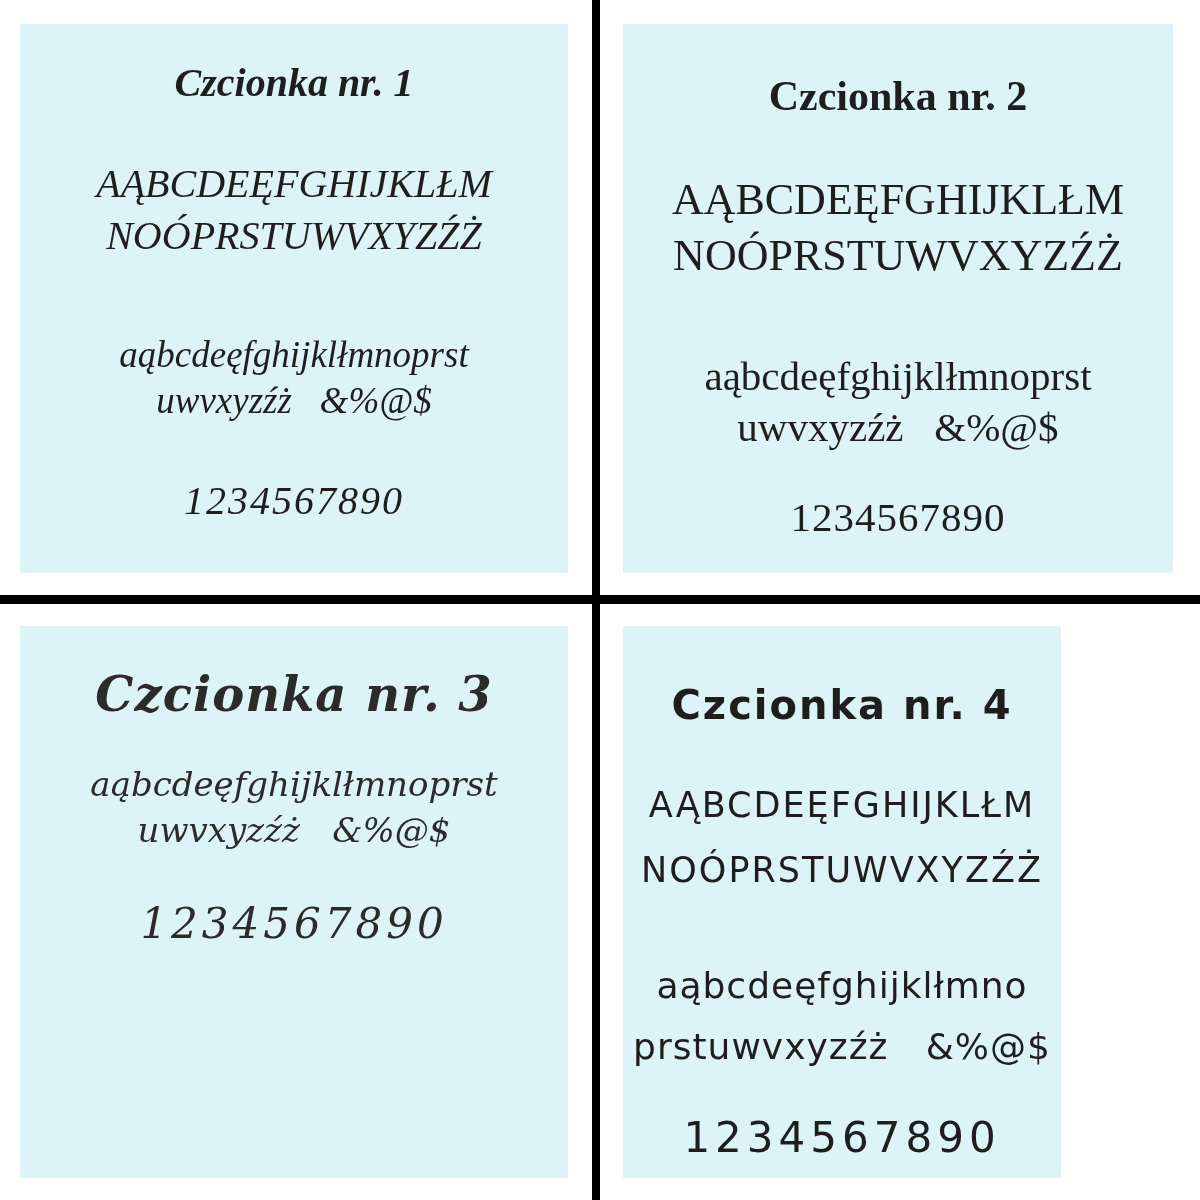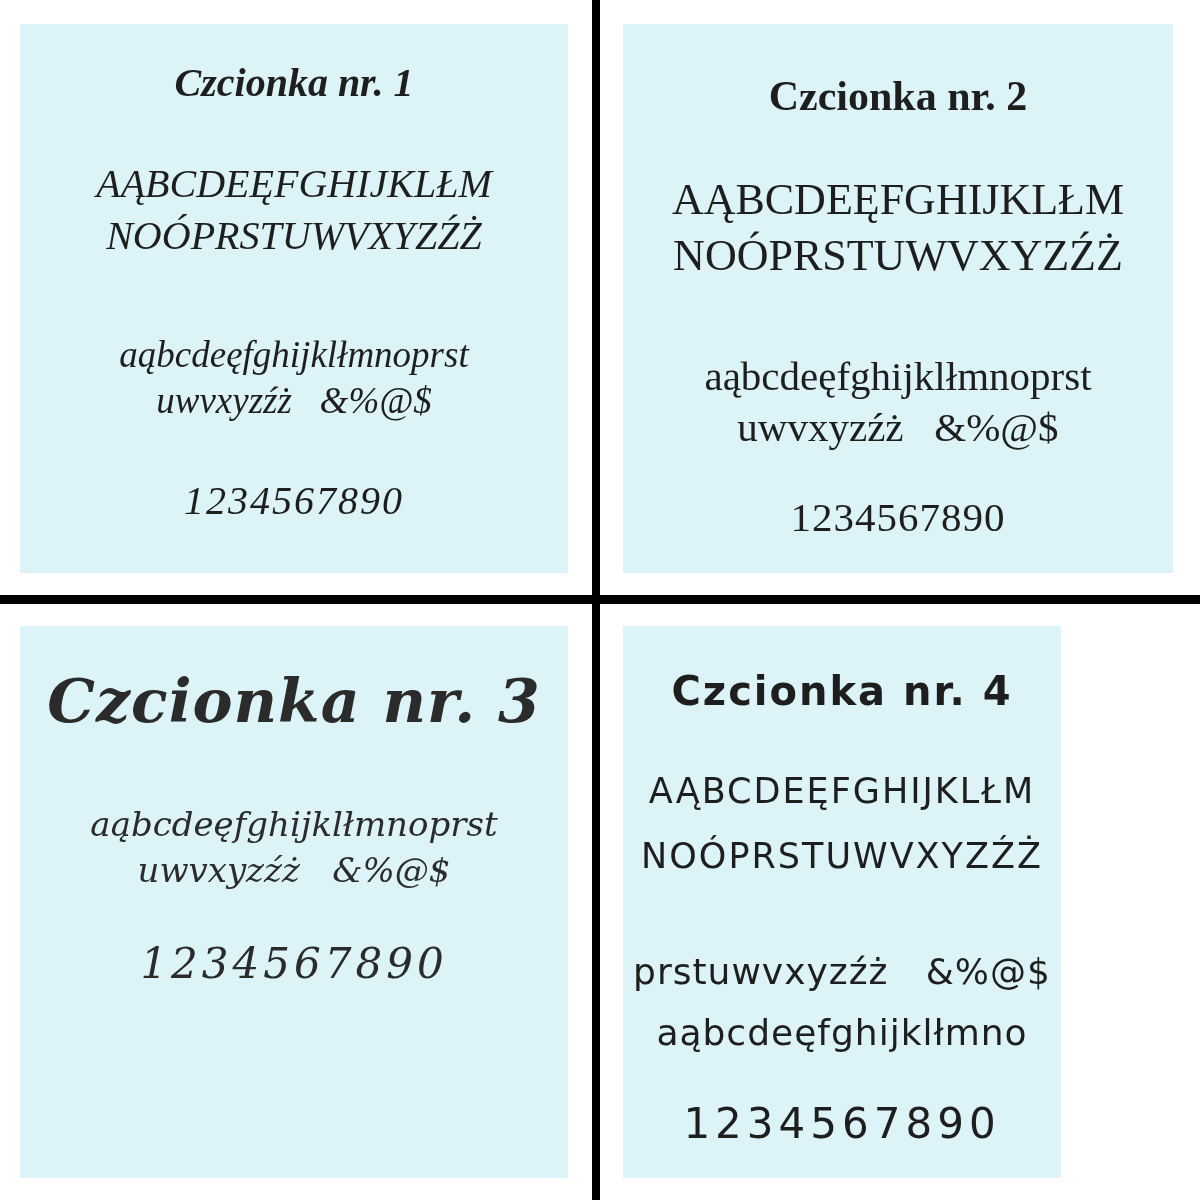--- a/index.html
+++ b/index.html
@@ -31,28 +31,28 @@
   .p2{left:623px; top:24px; width:550px; height:549px;
       font-family:"Liberation Serif",serif; padding-top:48px;}
   .p2 .title{font-size:42px; font-weight:bold; margin-bottom:52px;}
   .p2 .upper{font-size:44px; line-height:1.28; margin-bottom:66px;}
   .p2 .lower{font-size:41px; line-height:1.25; margin-bottom:40px;}
   .p2 .digits{font-size:41px; letter-spacing:1px;}
 
   
   .p3{left:20px; top:626px; width:548px; height:552px;
       font-family:"DejaVu Serif",serif; font-style:italic; color:#2b2b2b; padding-top:40px;}
-  .p3 .title{font-size:60px; font-weight:bold; letter-spacing:1px; margin-bottom:66px;}
+  .p3 .title{font-size:48px; font-weight:bold; letter-spacing:1px; margin-bottom:40px;}
   .p3 .upper{font-size:42px; line-height:1.3; letter-spacing:2px; margin-bottom:48px;}
   .p3 .lower{font-size:34px; line-height:1.35; margin-bottom:45px;}
   .p3 .digits{font-size:42px; letter-spacing:4px;}
 
   
   .p4{left:623px; top:626px; width:438px; height:552px;
-      font-family:"DejaVu Sans",sans-serif; padding-top:42px;align-items:center;}
+      font-family:"DejaVu Sans",sans-serif; padding-top:56px;align-items:center;}
   .p4 .title{font-size:40px; letter-spacing:2px; margin-bottom:45px;}
   .p4 .upper{font-size:35px; line-height:1.85; letter-spacing:2px; margin-bottom:52px;}
   .p4 .lower{font-size:36px; line-height:1.7; letter-spacing:1px; margin-bottom:36px;}
   .p4 .digits{font-size:42px; letter-spacing:5px;}
 </style>
 </head>
 <body>
 
 <div class="divider v"></div>
 <div class="divider h"></div>
@@ -92,17 +92,17 @@
   <div class="digits">1234567890</div>
 </section>
 
 <section class="panel p4">
   <h2 class="title">Czcionka nr. 4</h2>
   <div class="upper">
     <div class="line">AĄBCDEĘFGHIJKLŁM</div>
     <div class="line">NOÓPRSTUWVXYZŹŻ</div>
   </div>
   <div class="lower">
+    <div class="line">aąbcdeęfghijklłmno</div>
     <div class="line">prstuwvxyzźż&nbsp;&nbsp;&nbsp;&amp;%@$</div>
-    <div class="line">aąbcdeęfghijklłmno</div>
   </div>
   <div class="digits">1234567890</div>
 </section>
 
 </body></html>

